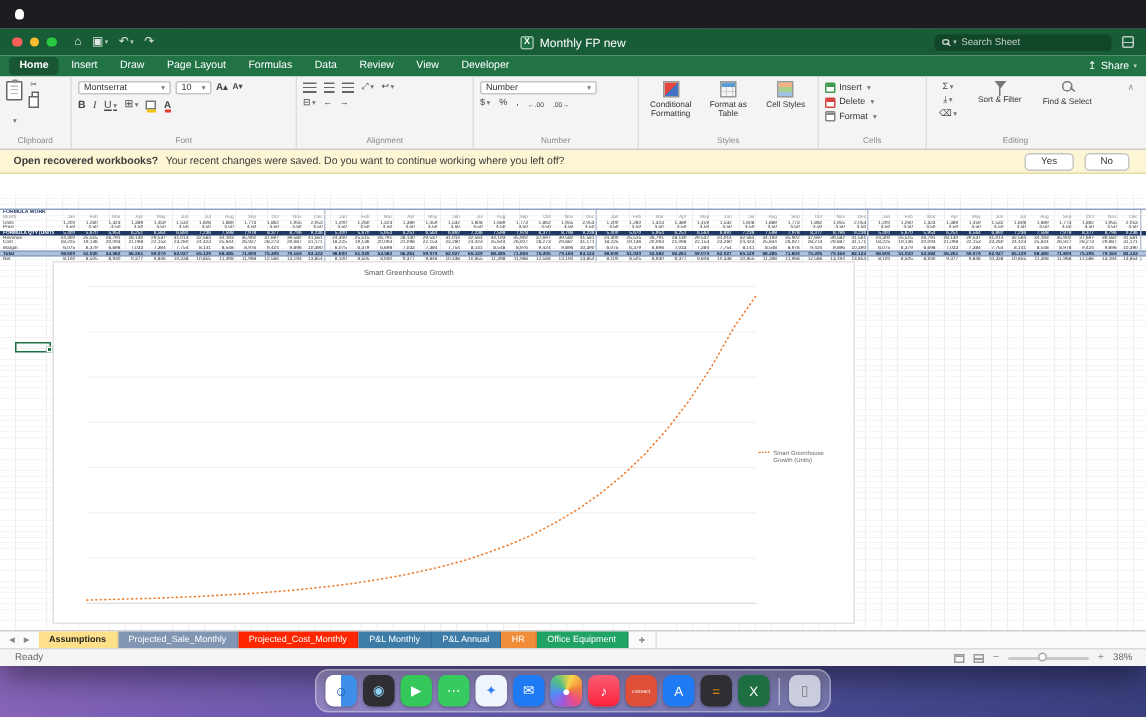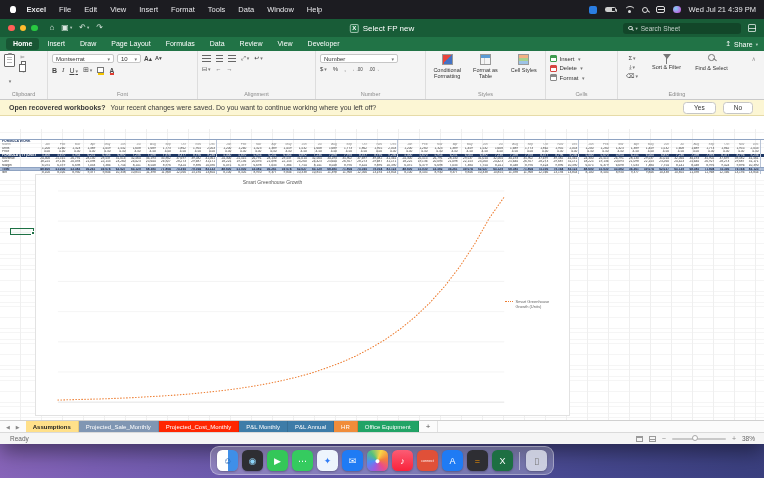--- a/index.html
+++ b/index.html
@@ -149,58 +149,37 @@
   .dicon{width:21px;height:21px;border-radius:5.5px;display:flex;align-items:center;justify-content:center;font-size:9px;box-shadow:0 1px 2px rgba(0,0,0,.25);overflow:hidden}
   .dsep{width:1px;height:18px;background:rgba(255,255,255,.45);margin:0 2px}
 </style>
 </head>
 <body>
 
 <div class="desktop"></div>
 
 <div class="menubar">
   <span class="apple"></span>
-  <span id="menu-items" style="display:flex">
-      <span class="menu-item menu-app">Excel</span>
-      <span class="menu-item">File</span>
-      <span class="menu-item">Edit</span>
-      <span class="menu-item">View</span>
-      <span class="menu-item">Insert</span>
-      <span class="menu-item">Format</span>
-      <span class="menu-item">Tools</span>
-      <span class="menu-item">Data</span>
-      <span class="menu-item">Window</span>
-      <span class="menu-item">Help</span>
-    </span>
-  <span class="mb-right">
-    <span class="mb-badge"></span>
-    <span class="mb-batt"></span>
-    <span class="mb-wifi"></span>
-    <span class="mb-mag"></span>
-    <span class="mb-cc"></span>
-    <span class="mb-siri"></span>
-    <span class="clock">Wed Jul 21  4:39 PM</span>
-  </span>
 </div>
 
 <div class="window">
 
   <div class="titlebar">
     <span class="tl" style="background:#FF5F57"></span>
     <span class="tl" style="background:#FEBC2E"></span>
     <span class="tl" style="background:#28C841"></span>
     <span class="tb-icons">
       <span class="tb-ic">⌂</span>
       <span class="tb-ic">▣<span class="tb-caret">▾</span></span>
       <span class="tb-ic">↶<span class="tb-caret">▾</span></span>
       <span class="tb-ic">↷</span>
     </span>
     <span class="tb-title">
       <span class="doc-ic">X</span>
-      <span>Select FP new</span>
+      <span>Monthly FP new</span>
     </span>
     <span class="tb-right">
       <span class="search-pill">
         <span class="pill-mag"></span>
         <span class="tb-caret">▾</span>
         <span>Search Sheet</span>
       </span>
       <span class="tb-grid"></span>
     </span>
   </div>

